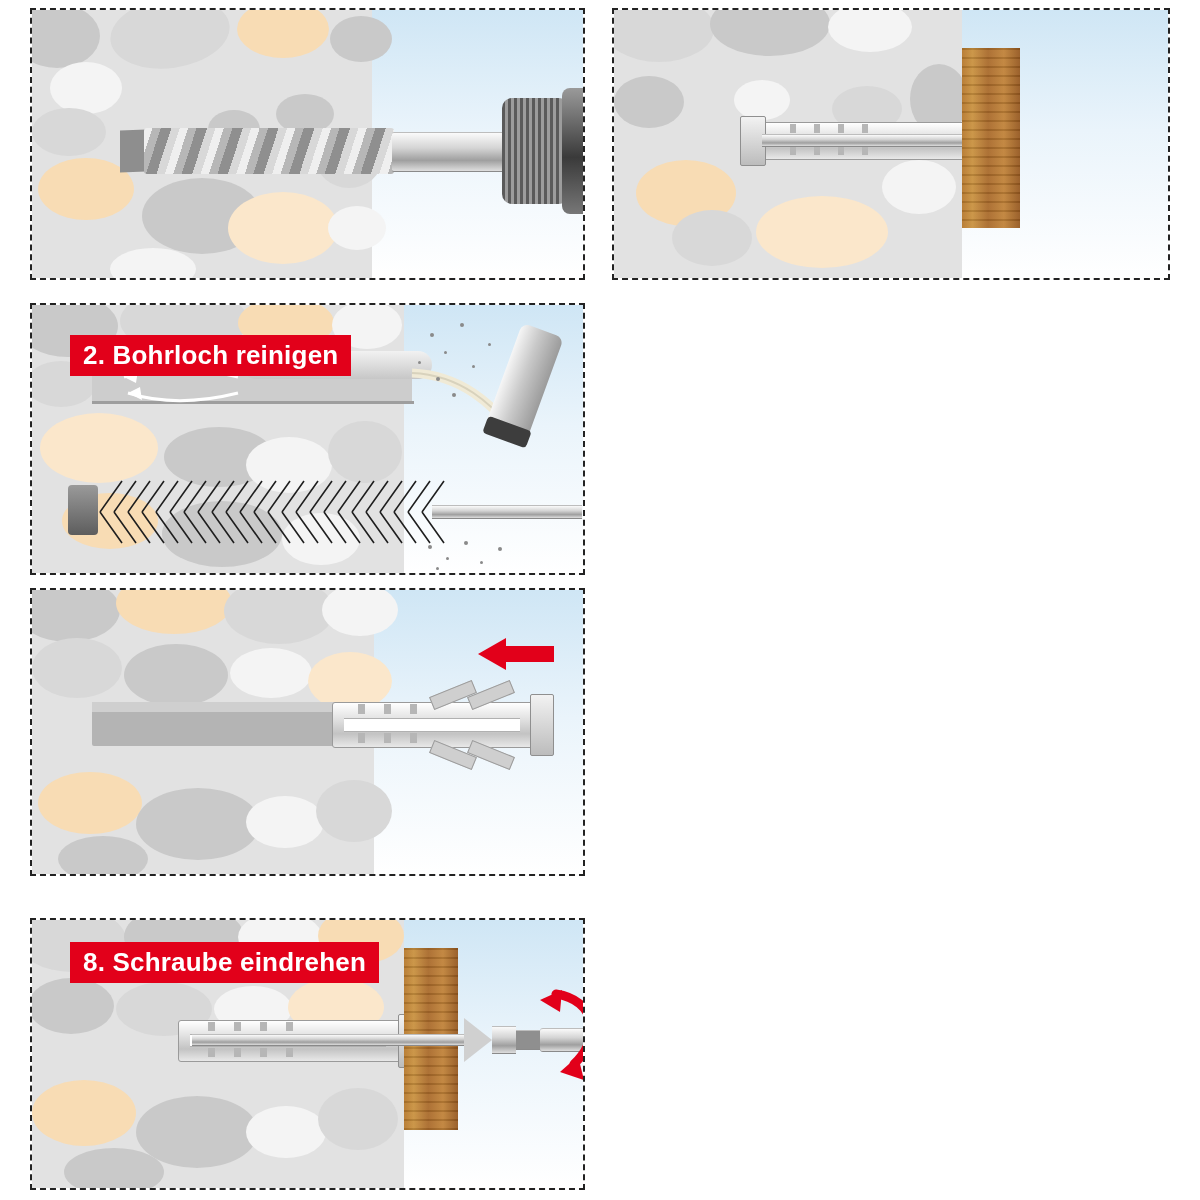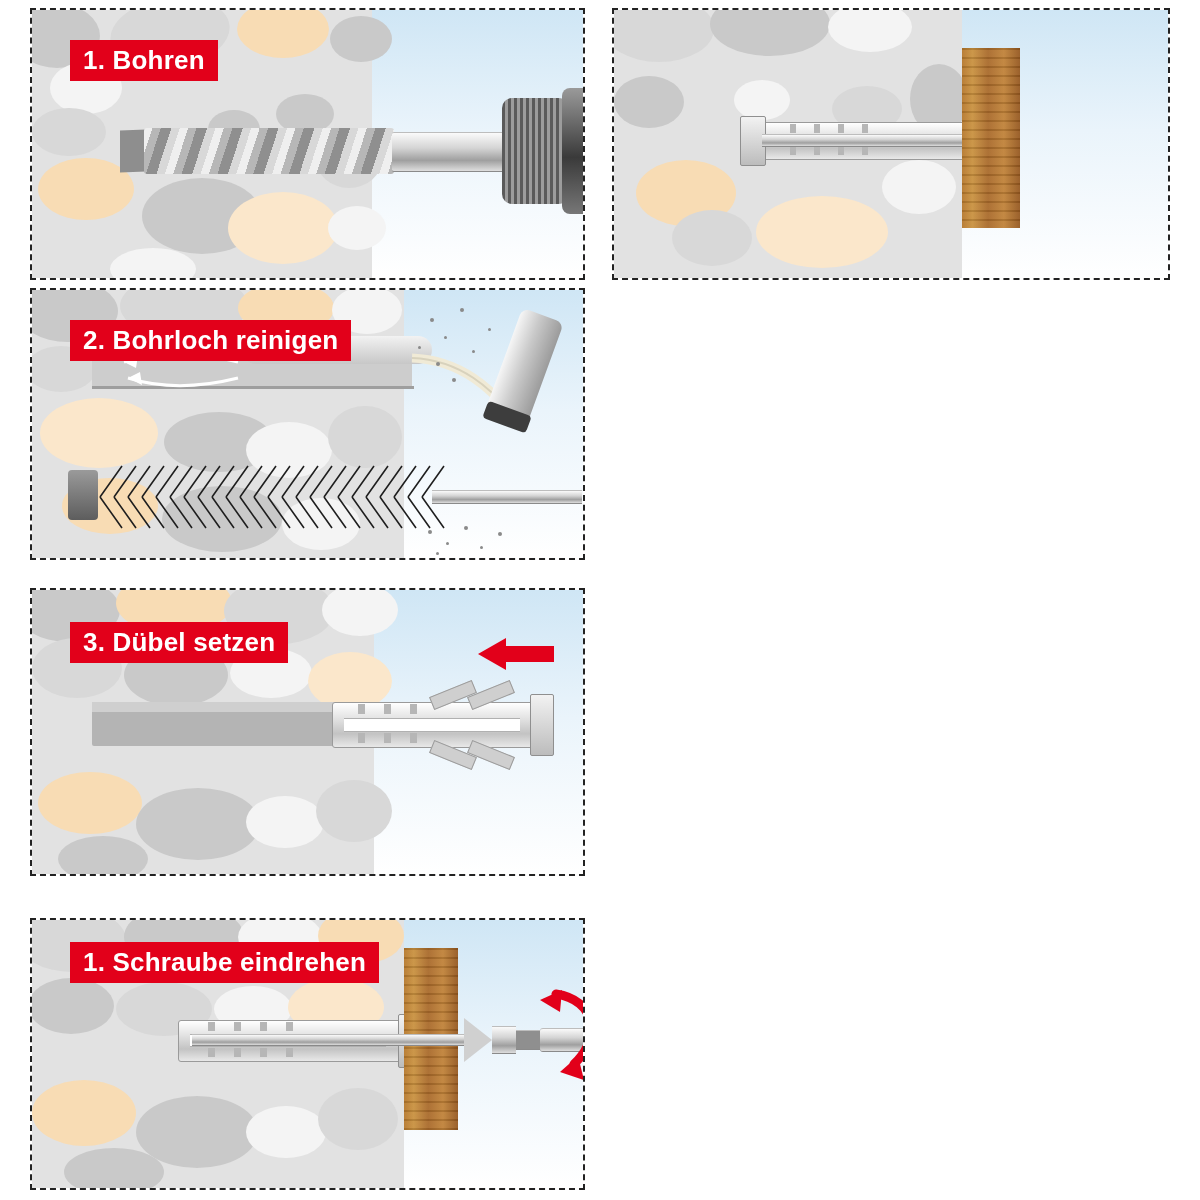--- a/index.html
+++ b/index.html
@@ -69,21 +69,20 @@
 
     <div style="position:absolute;left:88px;top:120px;width:26px;height:42px;background:#8e8e8e;transform:skewY(-2deg);"></div>
     <div class="shaftDark" style="left:112px;top:118px;width:250px;height:46px;border-radius:3px;
         background:repeating-linear-gradient(108deg,#efefef 0 8px,#b7b7b7 8px 16px,#8f8f8f 16px 26px,#d8d8d8 26px 34px);"></div>
     <div class="shaft" style="left:360px;top:122px;width:118px;height:38px;border-radius:2px;"></div>
     <div style="position:absolute;left:470px;top:88px;width:70px;height:106px;border-radius:10px 14px 14px 10px;
         background:repeating-linear-gradient(90deg,#5a5a5a 0 3px,#9c9c9c 3px 6px);"></div>
     <div style="position:absolute;left:530px;top:78px;width:40px;height:126px;border-radius:8px;
         background:linear-gradient(180deg,#9a9a9a,#3a3a3a 55%,#777);"></div>
 
-    <div class="label" style="left:38px;top:30px;">1. Bohren</div>
   </div>
 
   <div class="panel" style="left:612px;top:8px;width:558px;height:272px;">
     <div class="wall" style="width:348px;"></div>
     <div class="air" style="left:348px;"></div>
 
     <div class="stone sl" style="left:-10px;top:-14px;width:110px;height:66px;"></div>
     <div class="stone sg" style="left:96px;top:-18px;width:120px;height:64px;"></div>
     <div class="stone sw" style="left:214px;top:-8px;width:84px;height:50px;"></div>
     <div class="stone so" style="left:22px;top:150px;width:100px;height:66px;"></div>
@@ -107,21 +106,21 @@
     <div class="plugRib" style="left:248px;top:136px;width:6px;height:9px;"></div>
     <div class="plugCollar" style="left:126px;top:106px;width:24px;height:48px;"></div>
 
     <div class="shaft" style="left:148px;top:124px;width:212px;height:11px;"></div>
     <div style="position:absolute;left:352px;top:112px;width:0;height:0;border-top:18px solid transparent;border-bottom:18px solid transparent;border-left:22px solid #c6c6c6;"></div>
 
     <div class="wood" style="left:348px;top:38px;width:58px;height:180px;"></div>
 
   </div>
 
-  <div class="panel" style="left:30px;top:288px;width:555px;height:272px;">
+  <div class="panel" style="left:30px;top:303px;width:555px;height:272px;">
     <div class="wall" style="width:372px;"></div>
     <div class="air" style="left:372px;"></div>
 
     <div class="stone sg" style="left:-14px;top:-10px;width:100px;height:62px;"></div>
     <div class="stone sl" style="left:88px;top:-16px;width:128px;height:64px;"></div>
     <div class="stone so" style="left:206px;top:-8px;width:96px;height:52px;"></div>
     <div class="stone sw" style="left:300px;top:-4px;width:70px;height:48px;"></div>
     <div class="stone so2" style="left:8px;top:108px;width:118px;height:70px;"></div>
     <div class="stone sg" style="left:132px;top:122px;width:110px;height:60px;"></div>
     <div class="stone sw" style="left:214px;top:132px;width:86px;height:56px;"></div>
@@ -211,21 +210,20 @@
     <div class="wing" style="left:398px;top:98px;width:44px;height:12px;transform:rotate(-22deg);"></div>
     <div class="wing" style="left:436px;top:98px;width:44px;height:12px;transform:rotate(-22deg);"></div>
     <div class="wing" style="left:398px;top:158px;width:44px;height:12px;transform:rotate(22deg);"></div>
     <div class="wing" style="left:436px;top:158px;width:44px;height:12px;transform:rotate(22deg);"></div>
     <div class="plugCollar" style="left:498px;top:104px;width:22px;height:60px;"></div>
 
     <svg style="position:absolute;left:440px;top:46px;" width="84" height="36">
       <path d="M82 10 L34 10 L34 2 L6 18 L34 34 L34 26 L82 26 Z" fill="#e2001a"></path>
     </svg>
 
-    <div class="label" style="left:38px;top:32px;">3. Dübel setzen</div>
   </div>
 
   <div class="panel" style="left:30px;top:918px;width:555px;height:272px;">
     <div class="wall" style="width:372px;"></div>
     <div class="air" style="left:372px;"></div>
 
     <div class="stone sl" style="left:-14px;top:-12px;width:108px;height:64px;"></div>
     <div class="stone sg" style="left:92px;top:-16px;width:120px;height:66px;"></div>
     <div class="stone sw" style="left:206px;top:-8px;width:84px;height:50px;"></div>
     <div class="stone so" style="left:286px;top:-12px;width:86px;height:56px;"></div>
@@ -258,16 +256,16 @@
     <div class="shaft" style="left:460px;top:106px;width:24px;height:26px;"></div>
     <div class="shaft" style="left:484px;top:110px;width:26px;height:18px;background:#8f8f8f;"></div>
     <div class="shaft" style="left:508px;top:108px;width:48px;height:22px;border-radius:3px;"></div>
 
     <svg style="position:absolute;left:496px;top:58px;" width="86" height="126">
       <path d="M28 16 C68 22 74 60 46 86" stroke="#e2001a" stroke-width="9" fill="none" stroke-linecap="round"></path>
       <path d="M50 78 l6 24 l-24 -8 z" fill="#e2001a"></path>
       <path d="M34 12 l-22 10 l20 12 z" fill="#e2001a"></path>
     </svg>
 
-    <div class="label" style="left:38px;top:22px;">1. Schraube eindrehen</div>
+    <div class="label" style="left:38px;top:22px;">8. Schraube eindrehen</div>
   </div>
 
 </div>
 
 </body></html>

